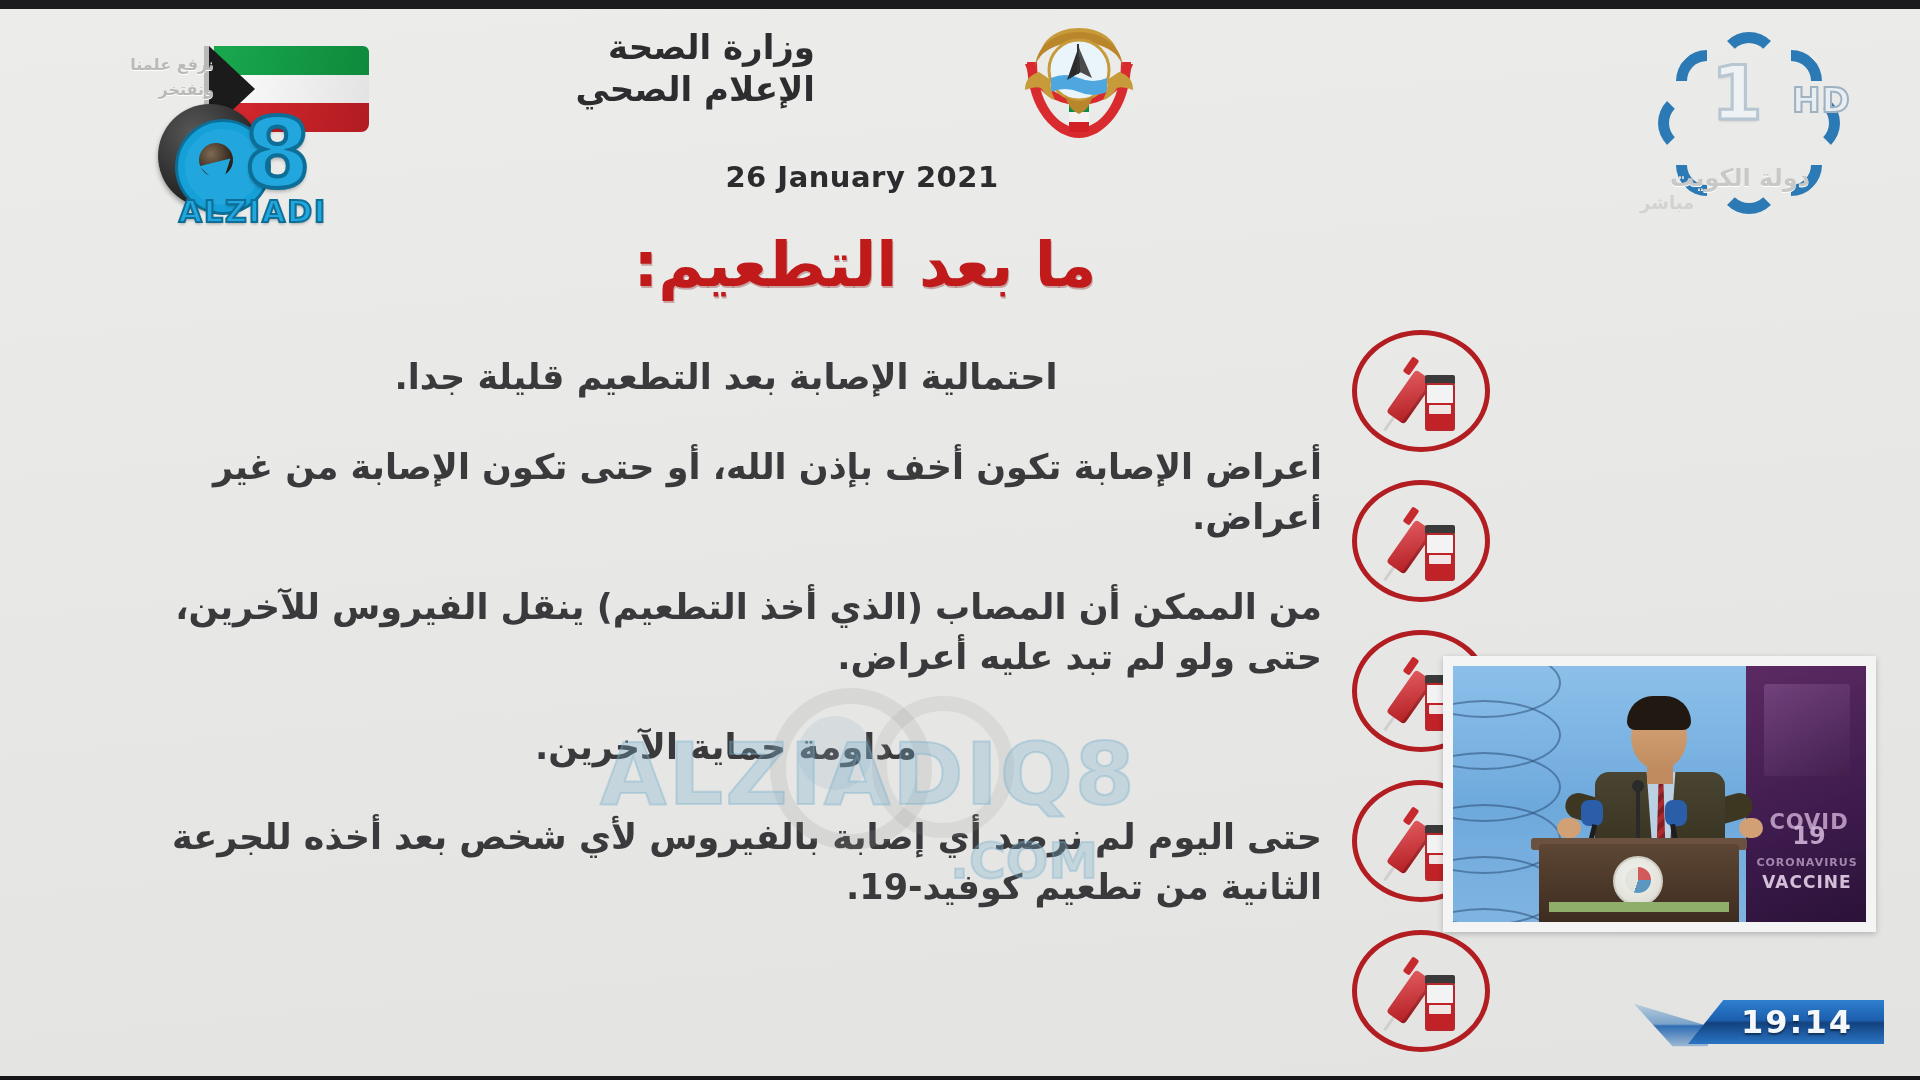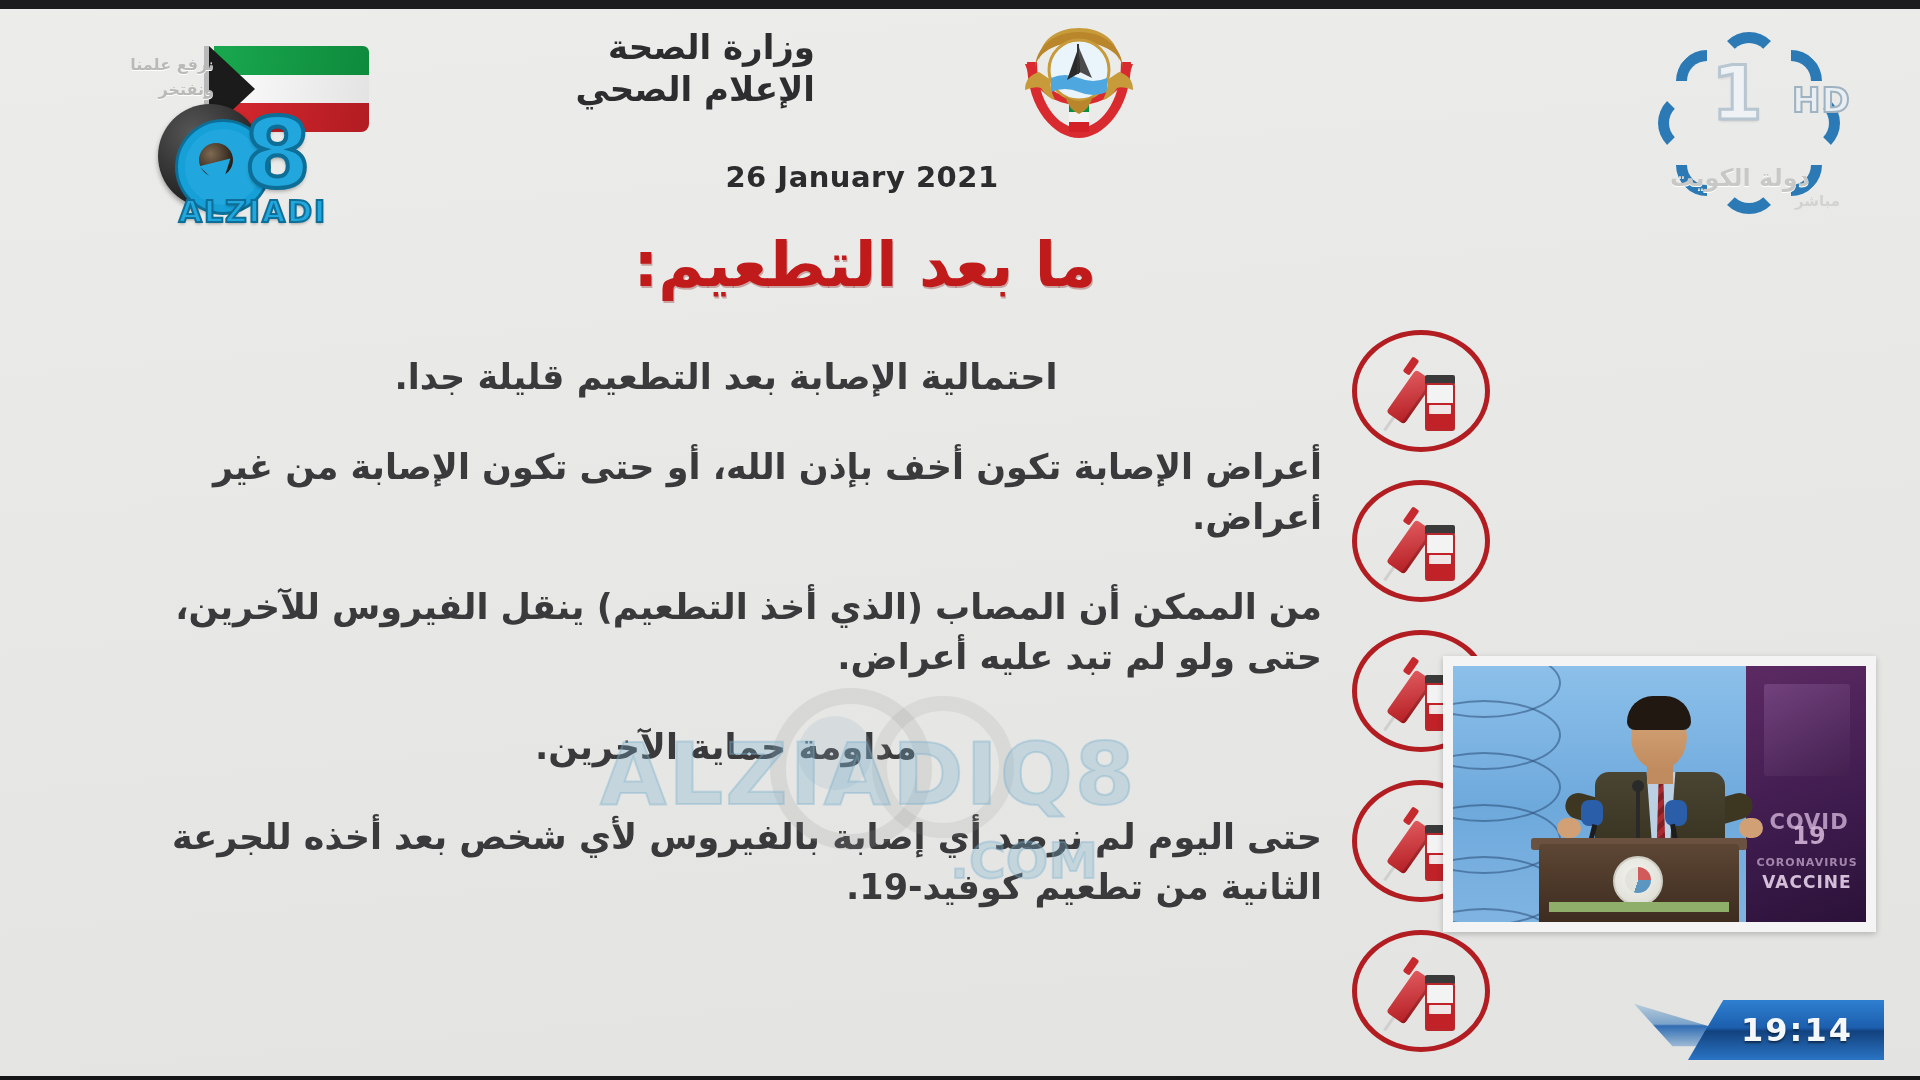--- a/index.html
+++ b/index.html
@@ -59,22 +59,22 @@
   .ch-logo{position:absolute;left:1640px;top:24px;width:240px;height:190px;}
   .petal{position:absolute;width:40px;height:40px;border:11px solid #2b7ab5;border-radius:50%;
     border-color:#2b7ab5 transparent transparent transparent;}
   .ch-one{position:absolute;left:62px;top:32px;width:70px;text-align:center;
     font-size:74px;line-height:74px;font-weight:800;color:#eef2f5;
     -webkit-text-stroke:3px #b8c6d2;text-shadow:0 2px 3px rgba(0,0,0,.18);}
   .ch-hd{position:absolute;left:152px;top:56px;font-size:34px;font-weight:800;
     color:#e9eef2;-webkit-text-stroke:2px #9fb2c1;letter-spacing:1px;}
   .ch-ar{position:absolute;left:0;top:140px;width:200px;text-align:center;direction:rtl;
     font-size:24px;font-weight:700;color:#c8c8c6;text-shadow:0 1px 0 #fff;letter-spacing:2px;}
-  .ch-live{position:absolute;left:0;top:168px;width:200px;text-align:right;direction:rtl;
-    font-size:15px;font-weight:700;color:#d2d2d0;letter-spacing:1px;}
+  .ch-live{position:absolute;left:0;top:168px;width:200px;text-align:left;direction:rtl;
+    font-size:18px;font-weight:700;color:#d2d2d0;letter-spacing:1px;}
 
   
   .slide-title{position:absolute;left:0;top:228px;width:1920px;text-align:center;
     direction:rtl;font-size:62px;font-weight:800;color:#c01a1a;letter-spacing:0;}
   .slide-title span{position:relative;left:-95px;text-shadow:1px 2px 0 rgba(120,10,10,.3);}
 
   .body-col{position:absolute;left:130px;top:352px;width:1192px;direction:rtl;text-align:right;
     color:#3a3a3c;}
   .para{font-size:35px;line-height:50px;font-weight:700;margin:0 0 40px 0;}
   .para.c{text-align:center;margin-top:12px;}
@@ -162,21 +162,21 @@
   .wm-com{position:absolute;left:350px;top:152px;font-size:50px;font-weight:800;
     color:rgba(120,175,205,.30);-webkit-text-stroke:2px rgba(120,175,205,.35);}
   .wm-ring{position:absolute;left:170px;top:8px;width:130px;height:130px;border-radius:50%;
     border:16px solid rgba(150,150,150,.18);}
   .wm-ring2{position:absolute;left:272px;top:16px;width:112px;height:112px;border-radius:50%;
     border:15px solid rgba(150,150,150,.16);}
   .wm-lens{position:absolute;left:198px;top:36px;width:74px;height:74px;border-radius:50%;
     background:rgba(150,180,200,.20);}
 
   
-  .clock{position:absolute;left:1688px;top:1000px;width:196px;height:60px;}
+  .clock{position:absolute;left:1688px;top:1000px;width:196px;height:44px;}
   .clock-bg{position:absolute;inset:0;
     background:linear-gradient(180deg,#2f7fd0 0%,#1c5fae 46%,#13427e 52%,#2a74c4 100%);
     clip-path:polygon(18% 0,100% 0,100% 100%,0 100%);
     box-shadow:0 2px 4px rgba(0,0,0,.3);}
   .clock-tail{position:absolute;left:-54px;top:2px;width:74px;height:46px;
     background:linear-gradient(180deg,#b9cede 0%,#6f9cc6 48%,#1c5fae 52%,#9fbcd6 100%);
     clip-path:polygon(0 4%,100% 52%,100% 96%,52% 96%);opacity:.9;}
   .clock-time{position:absolute;inset:0;display:flex;align-items:center;justify-content:center;
     font-size:32px;font-weight:800;color:#f4f8fb;letter-spacing:2px;
     text-shadow:0 2px 2px rgba(0,0,0,.45);padding-left:22px;box-sizing:border-box;}

